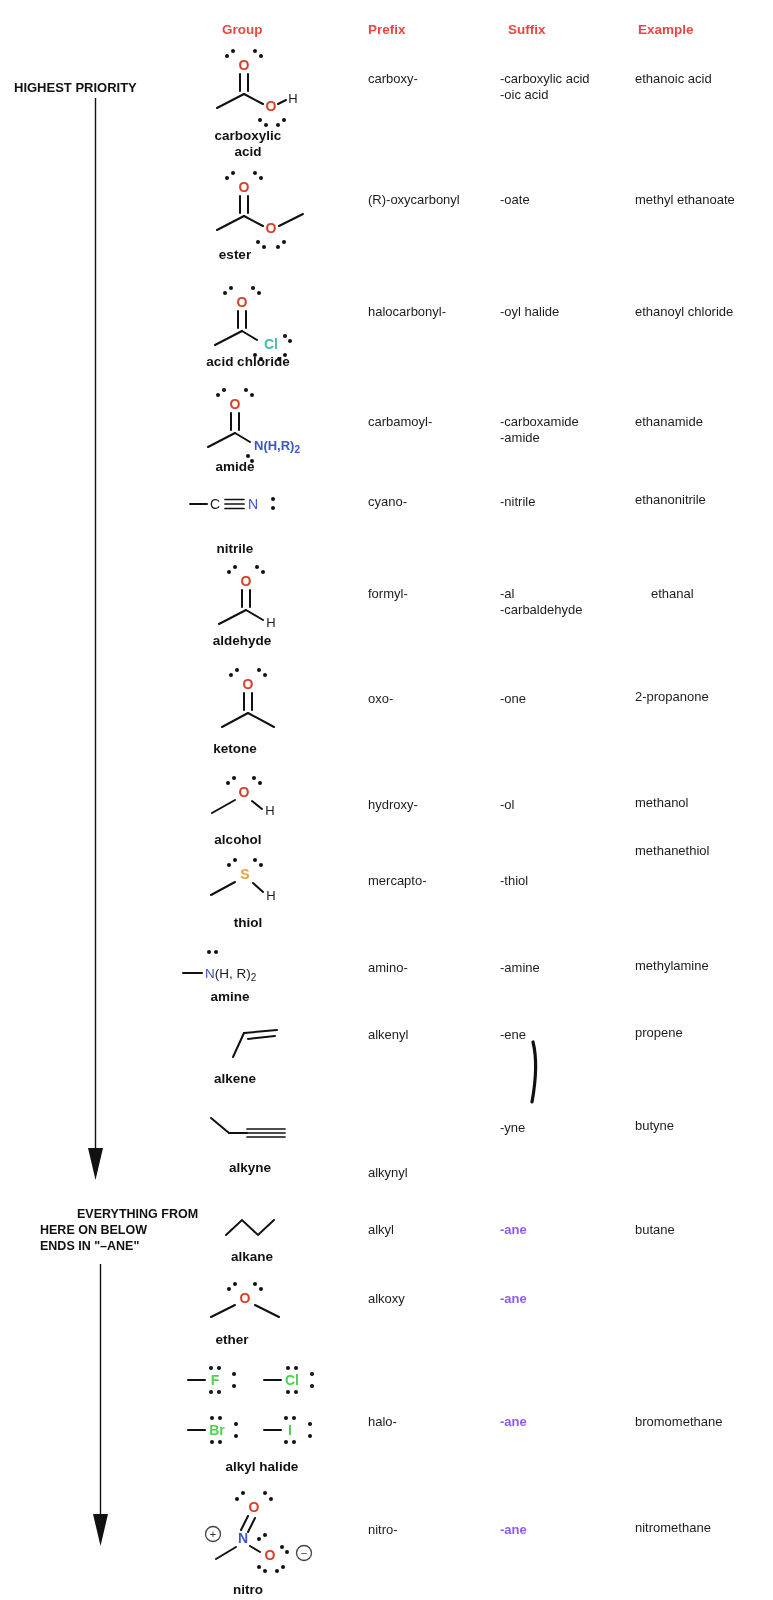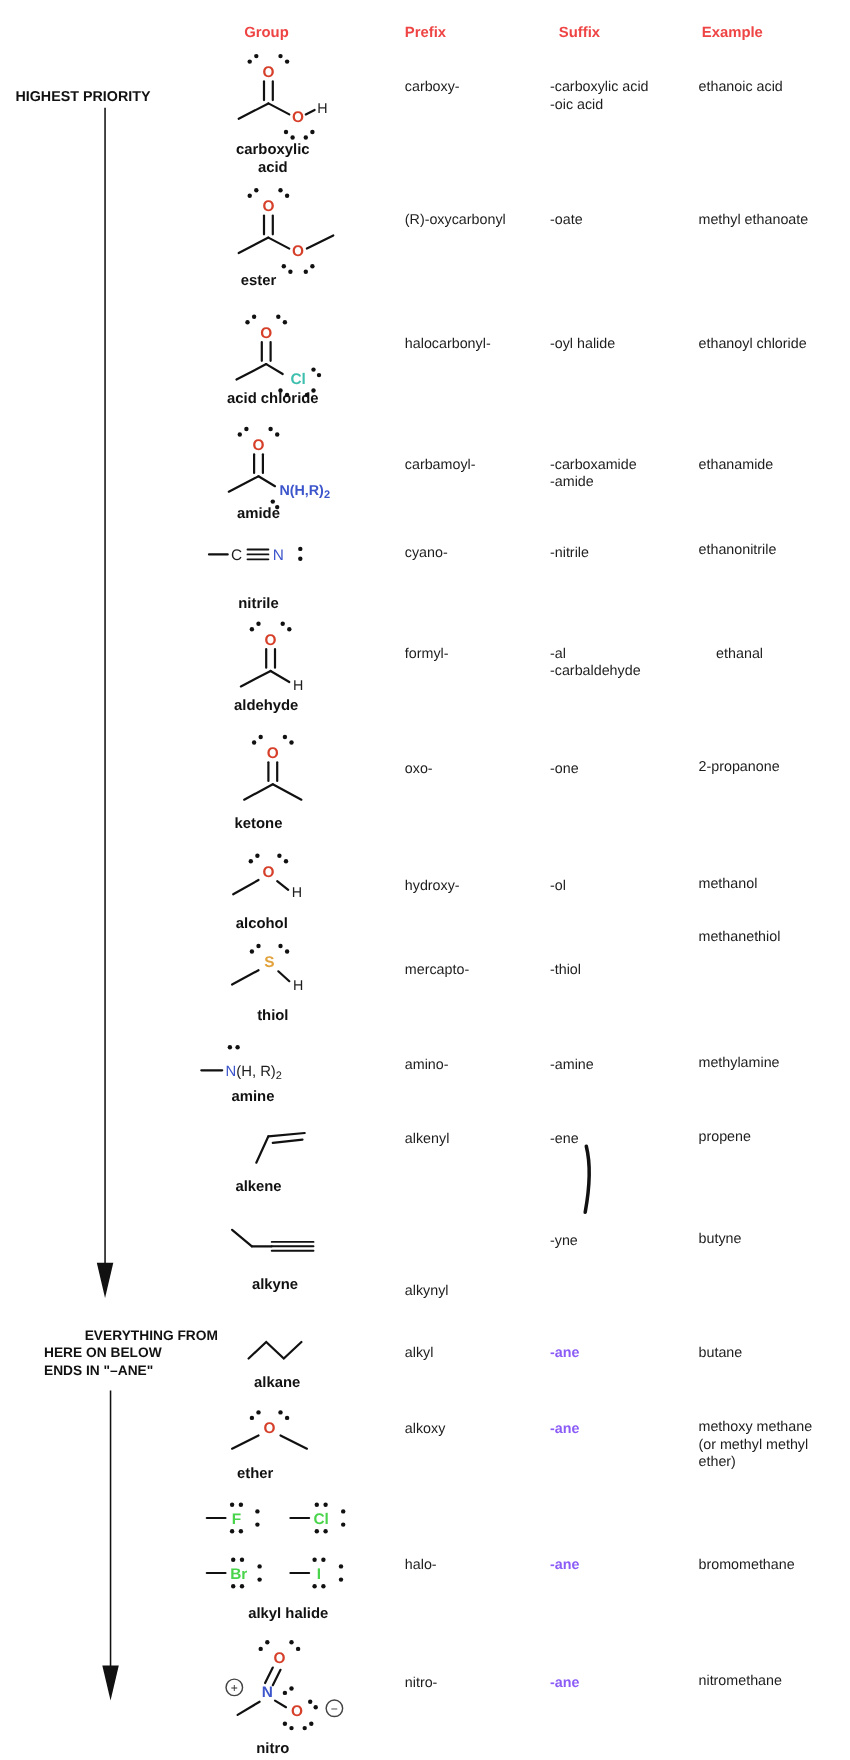--- a/index.html
+++ b/index.html
@@ -324,25 +324,20 @@
     <line class="bond" x1="12" y1="41" x2="36" y2="29"></line>
     <line class="bond" x1="56" y1="29" x2="80" y2="41"></line>
   </svg>
   <div class="glabel" style="left:162px;top:1332px;">
     <span style="display:block;">ether</span>
   </div>
   <div class="cell" style="left:368px;top:1291px;">alkoxy</div>
   <div class="cell" style="left:500px;top:1291px;">
     <span class="bold">-ane</span>
   </div>
-  <div class="cell" style="left:635px;top:1289px;">
-    <span>methoxy methane</span>
-    <span>(or methyl methyl</span>
-    <span>ether)</span>
-  </div>
 
   <svg class="struct" style="left:186px;top:1362px;" width="152" height="96">
 
     <line class="bond" x1="2" y1="18" x2="19" y2="18"></line>
     <text class="atom hal" x="29" y="23" text-anchor="middle">F</text>
     <circle class="dot" cx="25" cy="6" r="2"></circle>
       <circle class="dot" cx="33" cy="6" r="2"></circle>
     <circle class="dot" cx="25" cy="30" r="2"></circle>
       <circle class="dot" cx="33" cy="30" r="2"></circle>
     <circle class="dot" cx="48" cy="12" r="2"></circle>

